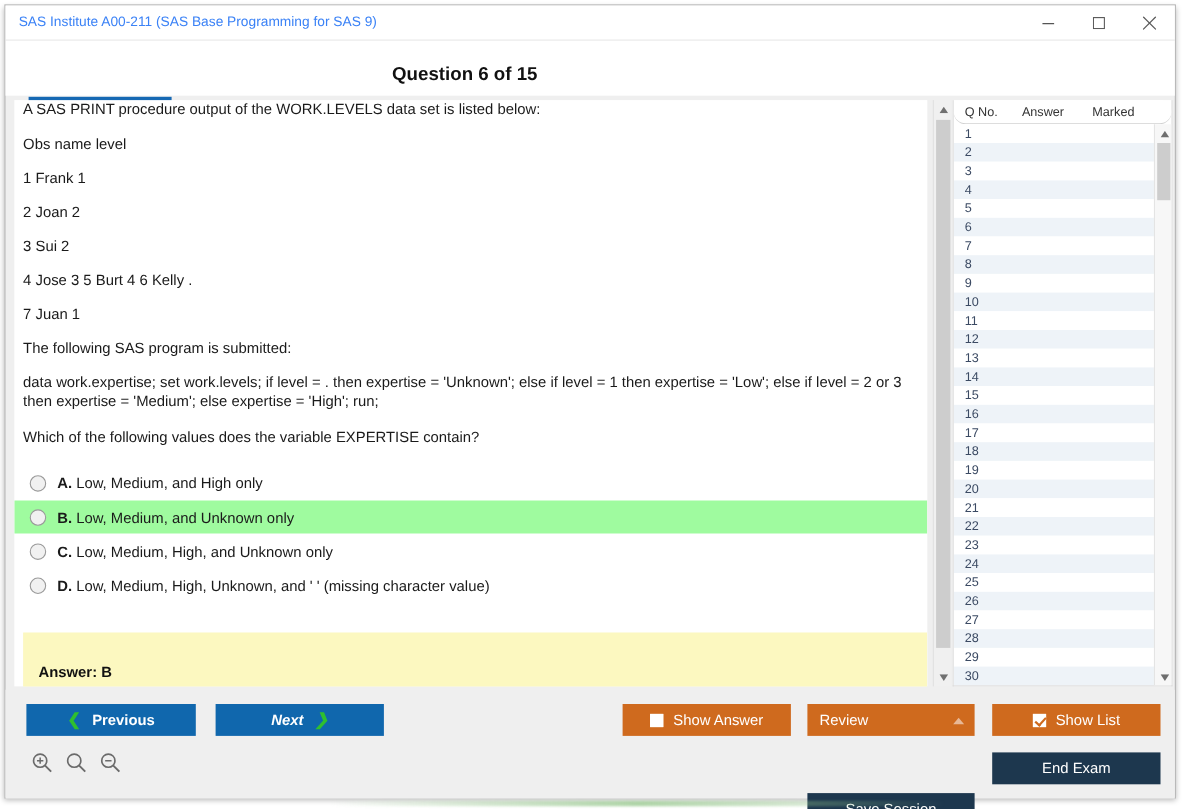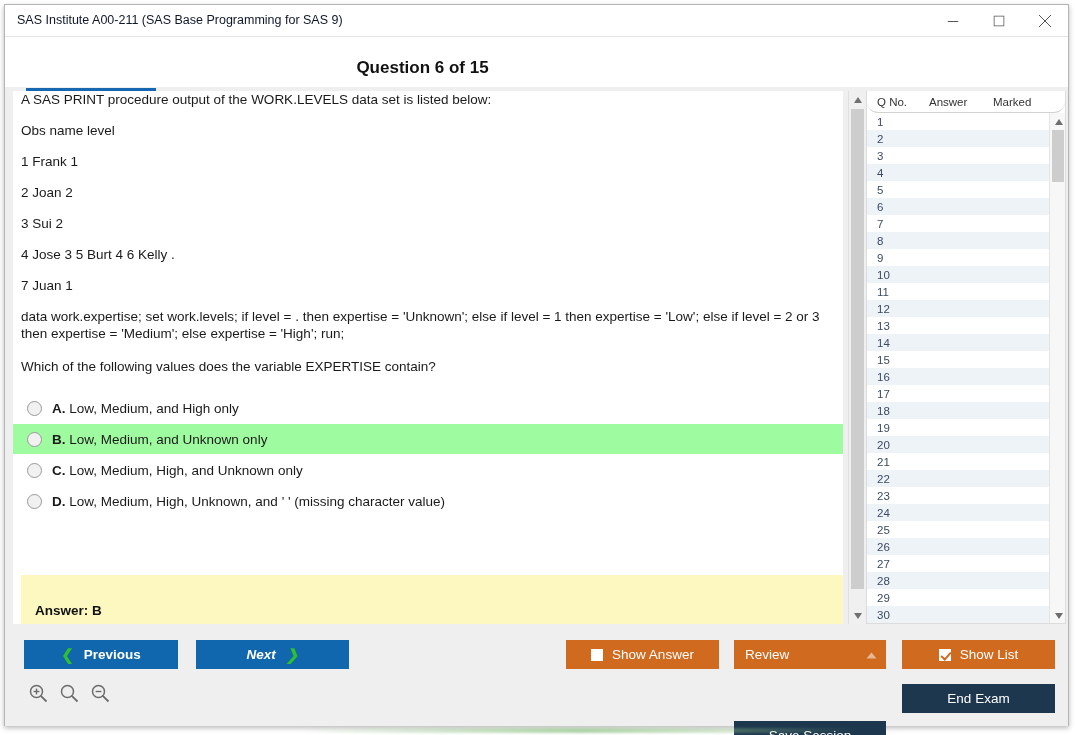--- a/index.html
+++ b/index.html
@@ -44,21 +44,21 @@
     height: 32px;
     background: #ffffff;
     border-bottom: 1px solid #e3e3e3;
     box-sizing: border-box;
   }
   #window-title {
     position: absolute;
     left: 12px;
     top: 8px;
     font-size: 12.5px;
-    color: #0f172a;
+    color: #3b82f6;
     white-space: nowrap;
     text-align: right;
   }
   .win-btn {
     position: absolute;
     top: 0;
     width: 46px;
     height: 31px;
     cursor: default;
   }
@@ -400,20 +400,21 @@
 
   <div id="question-panel">
     <div id="question-lines">
         <div class="q-line">A SAS PRINT procedure output of the WORK.LEVELS data set is listed below:</div>
         <div class="q-line">Obs name level</div>
         <div class="q-line">1 Frank 1</div>
         <div class="q-line">2 Joan 2</div>
         <div class="q-line">3 Sui 2</div>
         <div class="q-line">4 Jose 3 5 Burt 4 6 Kelly .</div>
         <div class="q-line">7 Juan 1</div>
+        <div class="q-line">The following SAS program is submitted:</div>
       </div>
     <div class="q-line code">data work.expertise; set work.levels; if level = . then expertise = 'Unknown'; else if level = 1 then expertise = 'Low'; else if level = 2 or 3 then expertise = 'Medium'; else expertise = 'High'; run;</div>
     <div class="q-line">Which of the following values does the variable EXPERTISE contain?</div>
     <div id="options-list">
         <div class="option-row">
           <span class="radio-circle"></span>
           <span class="option-text"><b>A.</b> <span>Low, Medium, and High only</span></span>
         </div>
         <div class="option-row correct">
           <span class="radio-circle"></span>

